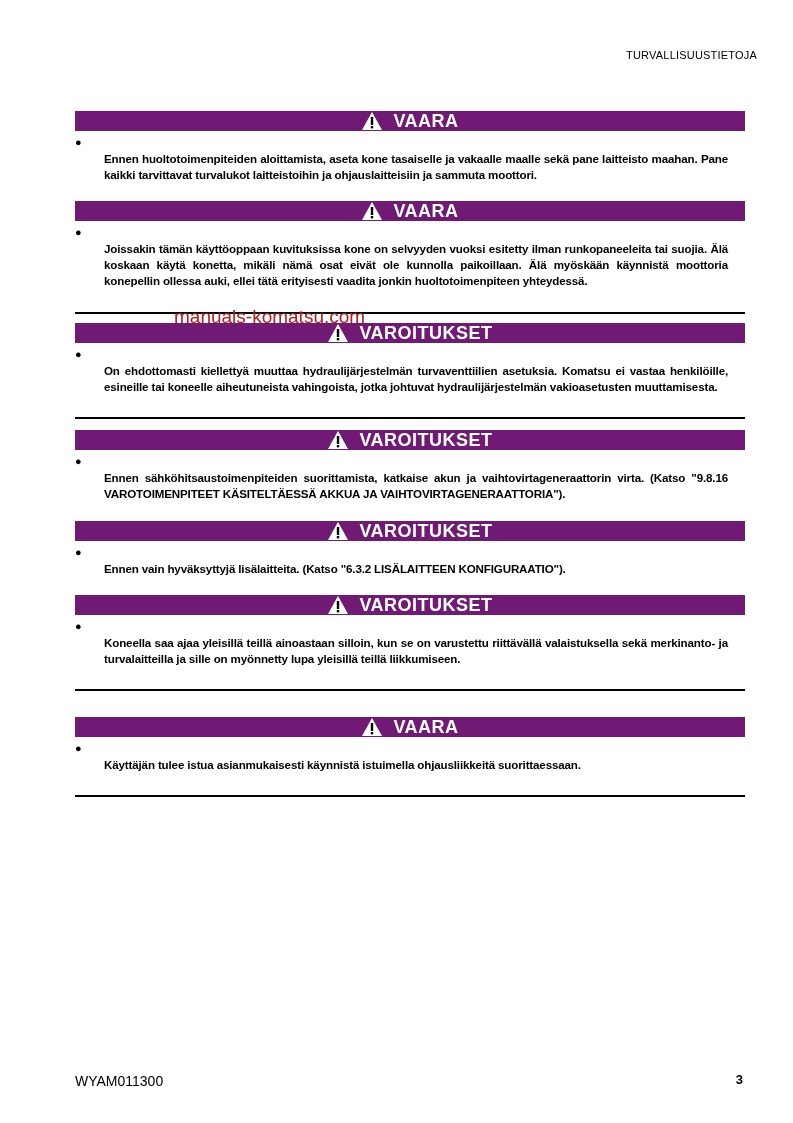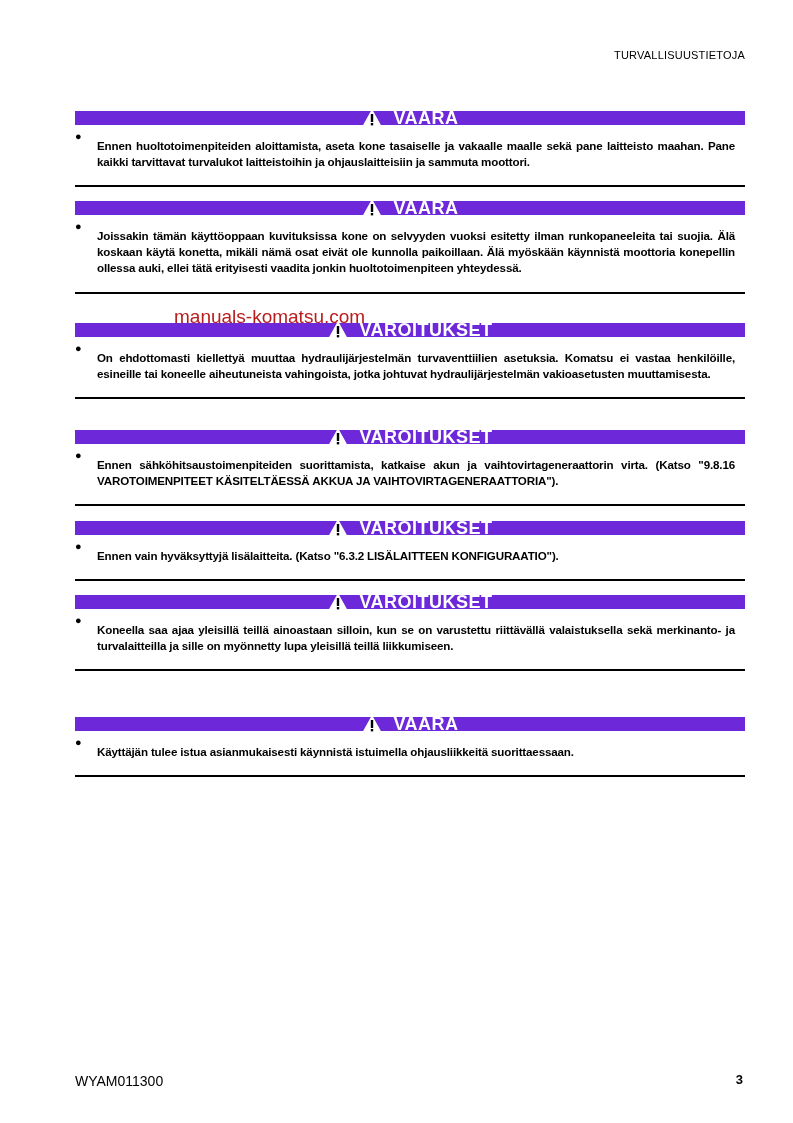--- a/index.html
+++ b/index.html
@@ -1,26 +1,26 @@
 <!DOCTYPE html>
 <html><head>
 <meta charset="utf-8">
 <style>
   html, body { margin: 0; padding: 0; background: #ffffff; }
   body { width: 793px; height: 1123px; position: relative; overflow: hidden;
          font-family: "Liberation Sans", sans-serif; color: #000; }
-  .running-head { position: absolute; top: 49px; right: 48px; font-size: 11px; letter-spacing: 0.2px; margin-left: 22px; }
+  .running-head { position: absolute; top: 49px; right: 36px; font-size: 11px; letter-spacing: 0.2px; margin-left: 22px; }
   .block { position: absolute; left: 75px; width: 670px; }
-  .bar { background: #6d28d9; color: #fff; height: 14px; display: flex; align-items: center; justify-content: center;
+  .bar { background: #701a75; color: #fff; height: 20px; display: flex; align-items: center; justify-content: center;
          font-weight: bold; font-size: 18px; letter-spacing: 0.5px; }
   .bar svg { width: 22px; height: 20px; margin-right: 10px; }
   .body { font-size: 11.6px; font-weight: bold; line-height: 16.2px; padding: 3px 0 5px 12px; position: relative;
           font-family: "Liberation Sans Narrow", "Liberation Sans", sans-serif; letter-spacing: -0.15px; text-align: justify; }
   .body .bullet { position: absolute; left: 0; top: 3px; font-size: 11px; }
-  .body p { margin: 10px; }
+  .body p { margin: 17px; }
   .rule { height: 2px; background: #000; }
   .watermark { position: absolute; left: 174px; top: 306px; font-size: 19px; color: #b91c1c; z-index: 0; }
   .footer-code { position: absolute; left: 75px; top: 1073px; font-size: 14px; }
   .page-num { position: absolute; right: 50px; top: 1072px; font-size: 13px; font-weight: bold; }
 </style>
 </head>
 <body>
 
 <div class="running-head">TURVALLISUUSTIETOJA</div>
 

